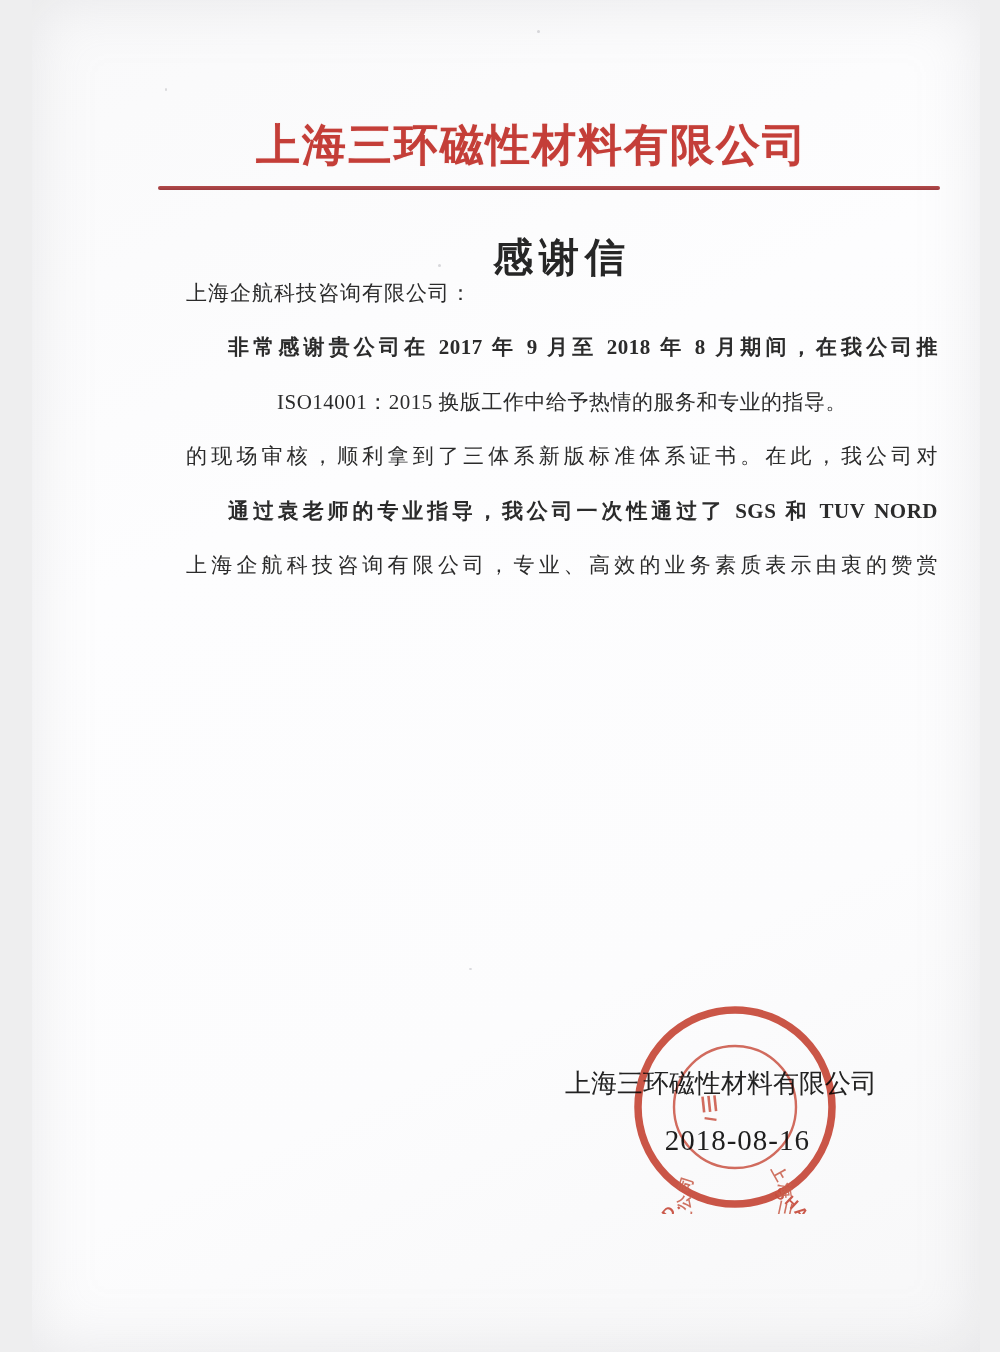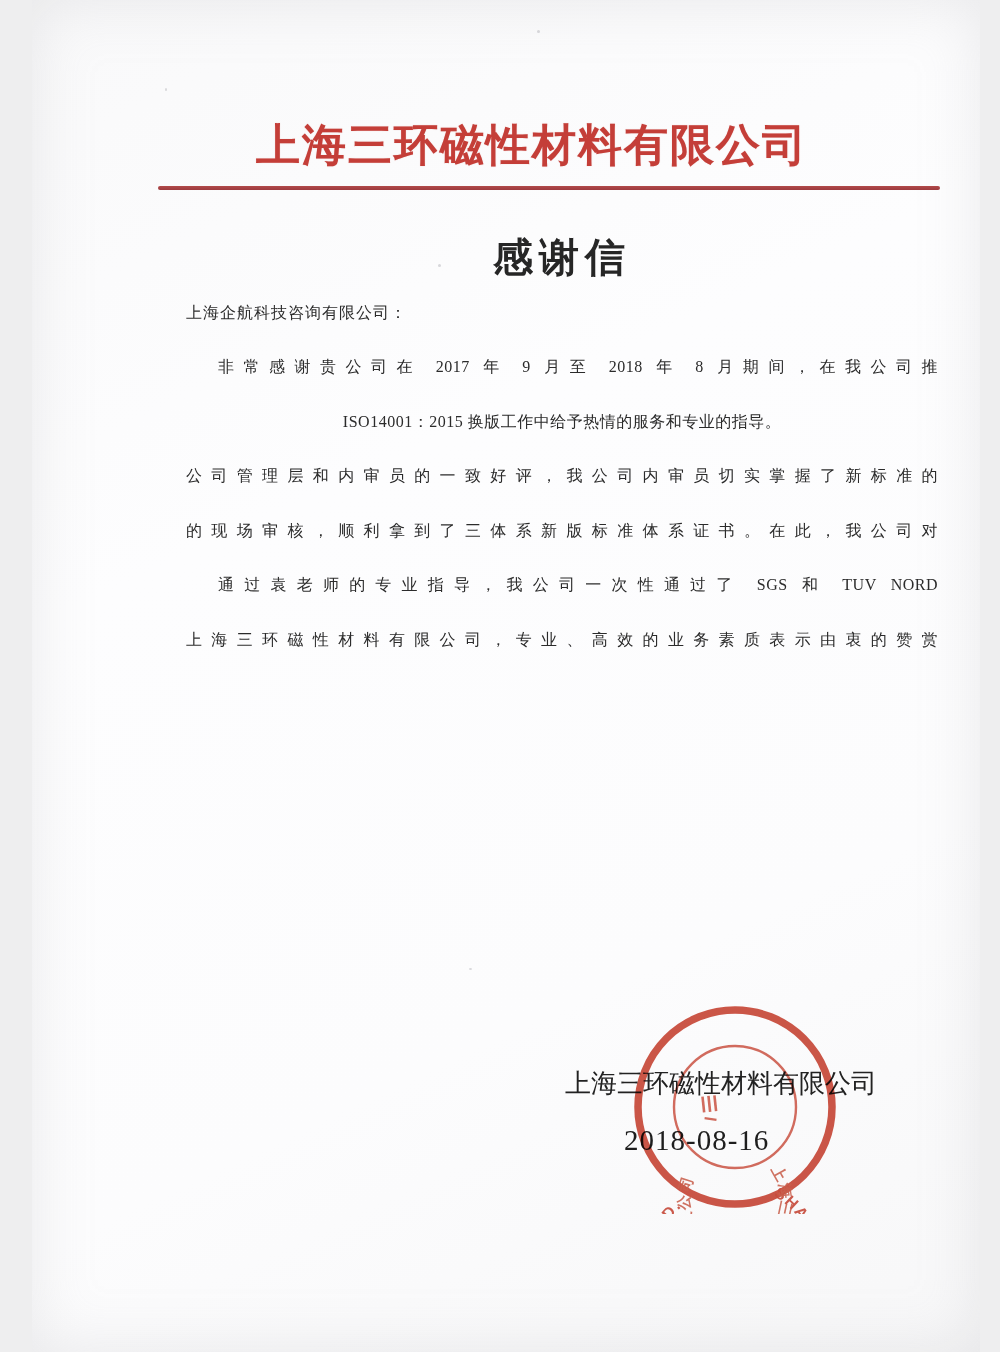--- a/index.html
+++ b/index.html
@@ -56,24 +56,24 @@
     width: 1060px; 
     text-align: center;
     font-size: 40px;
     font-weight: bold;
     letter-spacing: 6px;
     color: #262626;
   }
   .letter-body {
     position: absolute;
     left: 154px;
-    top: 292px;
+    top: 272px;
     width: 752px;
     color: #2b2b2b;
-    font-size: 16px;
+    font-size: 21px;
   }
   .salutation {
     line-height: 42px;
     height: 48px;
     text-align: left;
     letter-spacing: 1px;
   }
   .line {
     height: 54.5px;
     line-height: 54.5px;
@@ -81,38 +81,39 @@
   }
   .jline {
     text-align: justify;
     text-align-last: justify;
   }
   .lline {
     text-align: center;
   }
   .indent {
     text-indent: 2em;
+    font-weight: bold;
   }
   .signature {
     position: absolute;
     left: 533px;
     top: 1066px;
     width: 300px;
     text-align: center;
     font-size: 26px;
     color: #222;
     letter-spacing: 0px;
     white-space: nowrap;
   }
   .sign-date {
     position: absolute;
-    left: 592px;
+    left: 578px;
     top: 1124px;
     width: 200px;
-    text-align: left;
+    text-align: right;
     font-size: 29px;
     letter-spacing: 1px;
     color: #1e1e1e;
     white-space: nowrap;
   }
   .stamp {
     position: absolute;
     left: 596px;
     top: 1000px;
     width: 214px;
@@ -134,24 +135,23 @@
 
   <div class="letterhead">上海三环磁性材料有限公司</div>
   <div class="head-rule"></div>
 
   <div class="doc-title">感谢信</div>
 
   <div class="letter-body">
     <div class="salutation">上海企航科技咨询有限公司：</div>
     <div class="line jline indent">非常感谢贵公司在 2017 年 9 月至 2018 年 8 月期间，在我公司推</div>
     <div class="line lline">ISO14001：2015 换版工作中给予热情的服务和专业的指导。</div>
-    <div class="line jline">公司管理层和内审员的一致好评，我公司内审员切实掌握了新标准的</div>
     <div class="line jline">的现场审核，顺利拿到了三体系新版标准体系证书。在此，我公司对</div>
     <div class="line jline indent">通过袁老师的专业指导，我公司一次性通过了 SGS 和 TUV NORD</div>
-    <div class="line jline">上海三环磁性材料有限公司，专业、高效的业务素质表示由衷的赞赏</div>
+    <div class="line jline">上海企航科技咨询有限公司，专业、高效的业务素质表示由衷的赞赏</div>
   </div>
 
   <div class="signature">上海三环磁性材料有限公司</div>
   <div class="sign-date">2018-08-16</div>
 
   <svg class="stamp" viewBox="0 0 214 214">
     <defs>
       <path id="ringPath" d="M 107,186 A 79,79 0 1 1 106.9,186" fill="none"></path>
       <path id="innerPath" d="M 107,153 A 46,46 0 1 1 106.9,153" fill="none"></path>
     </defs>

